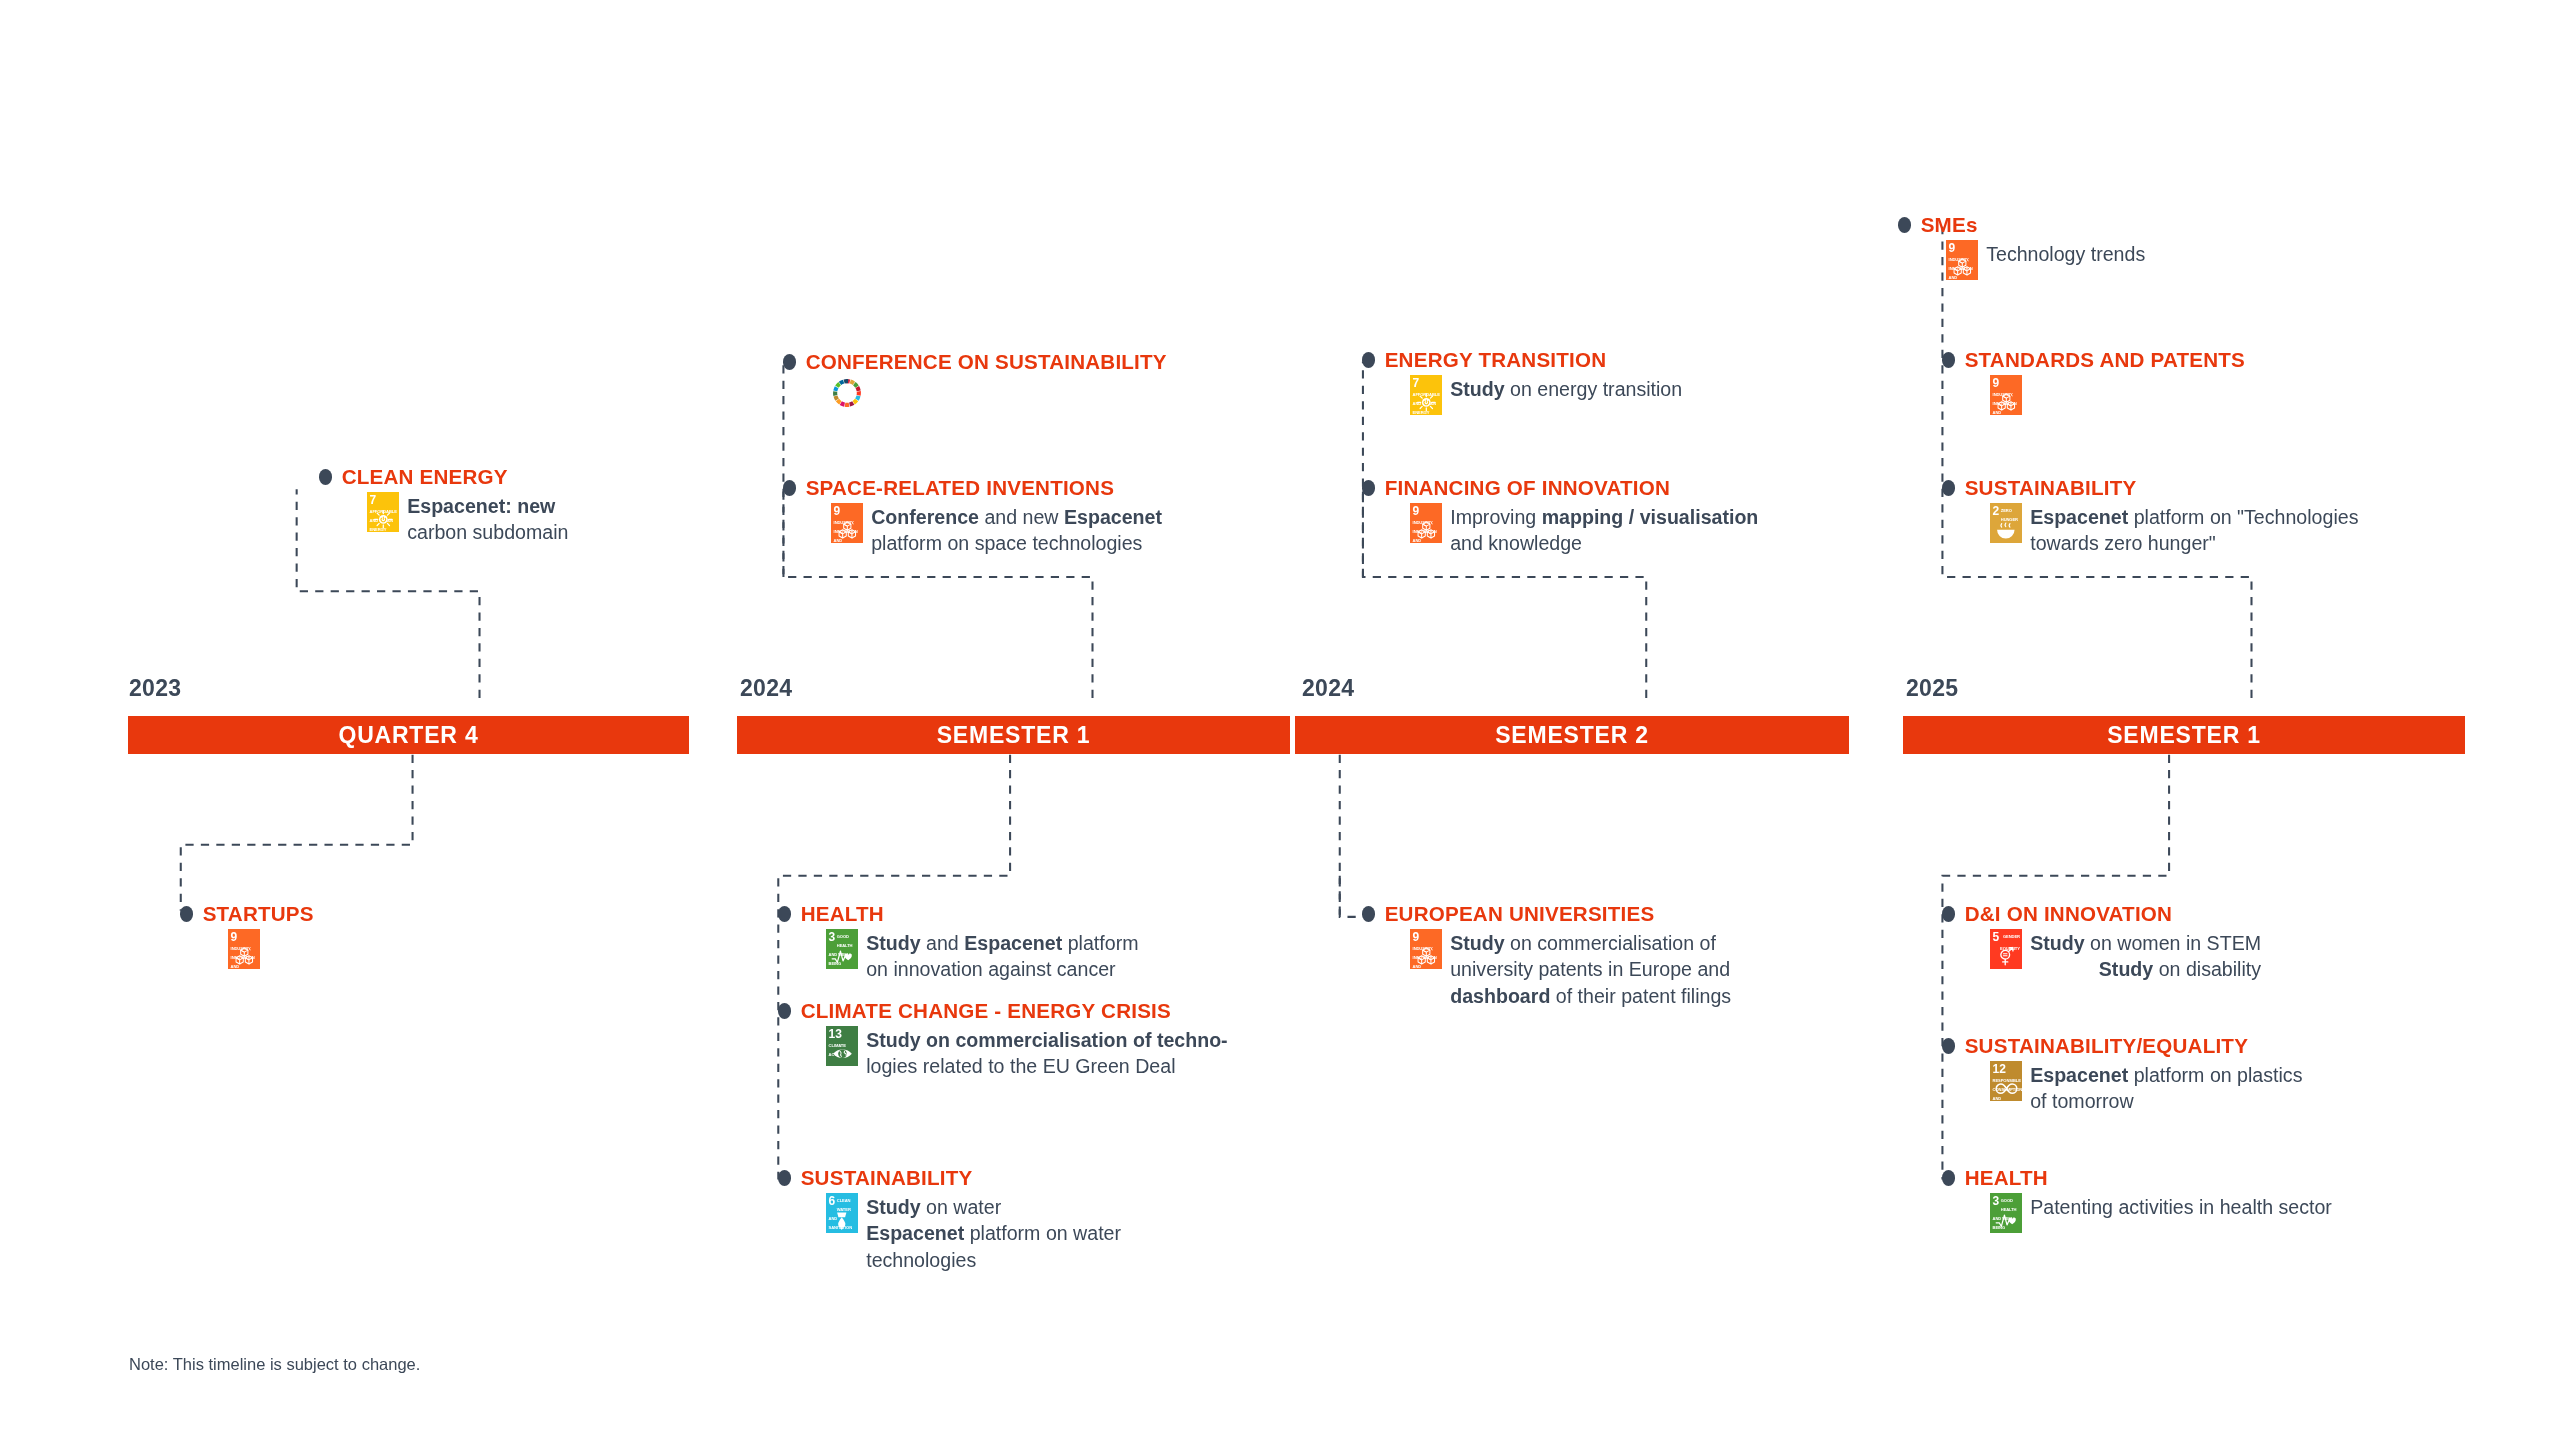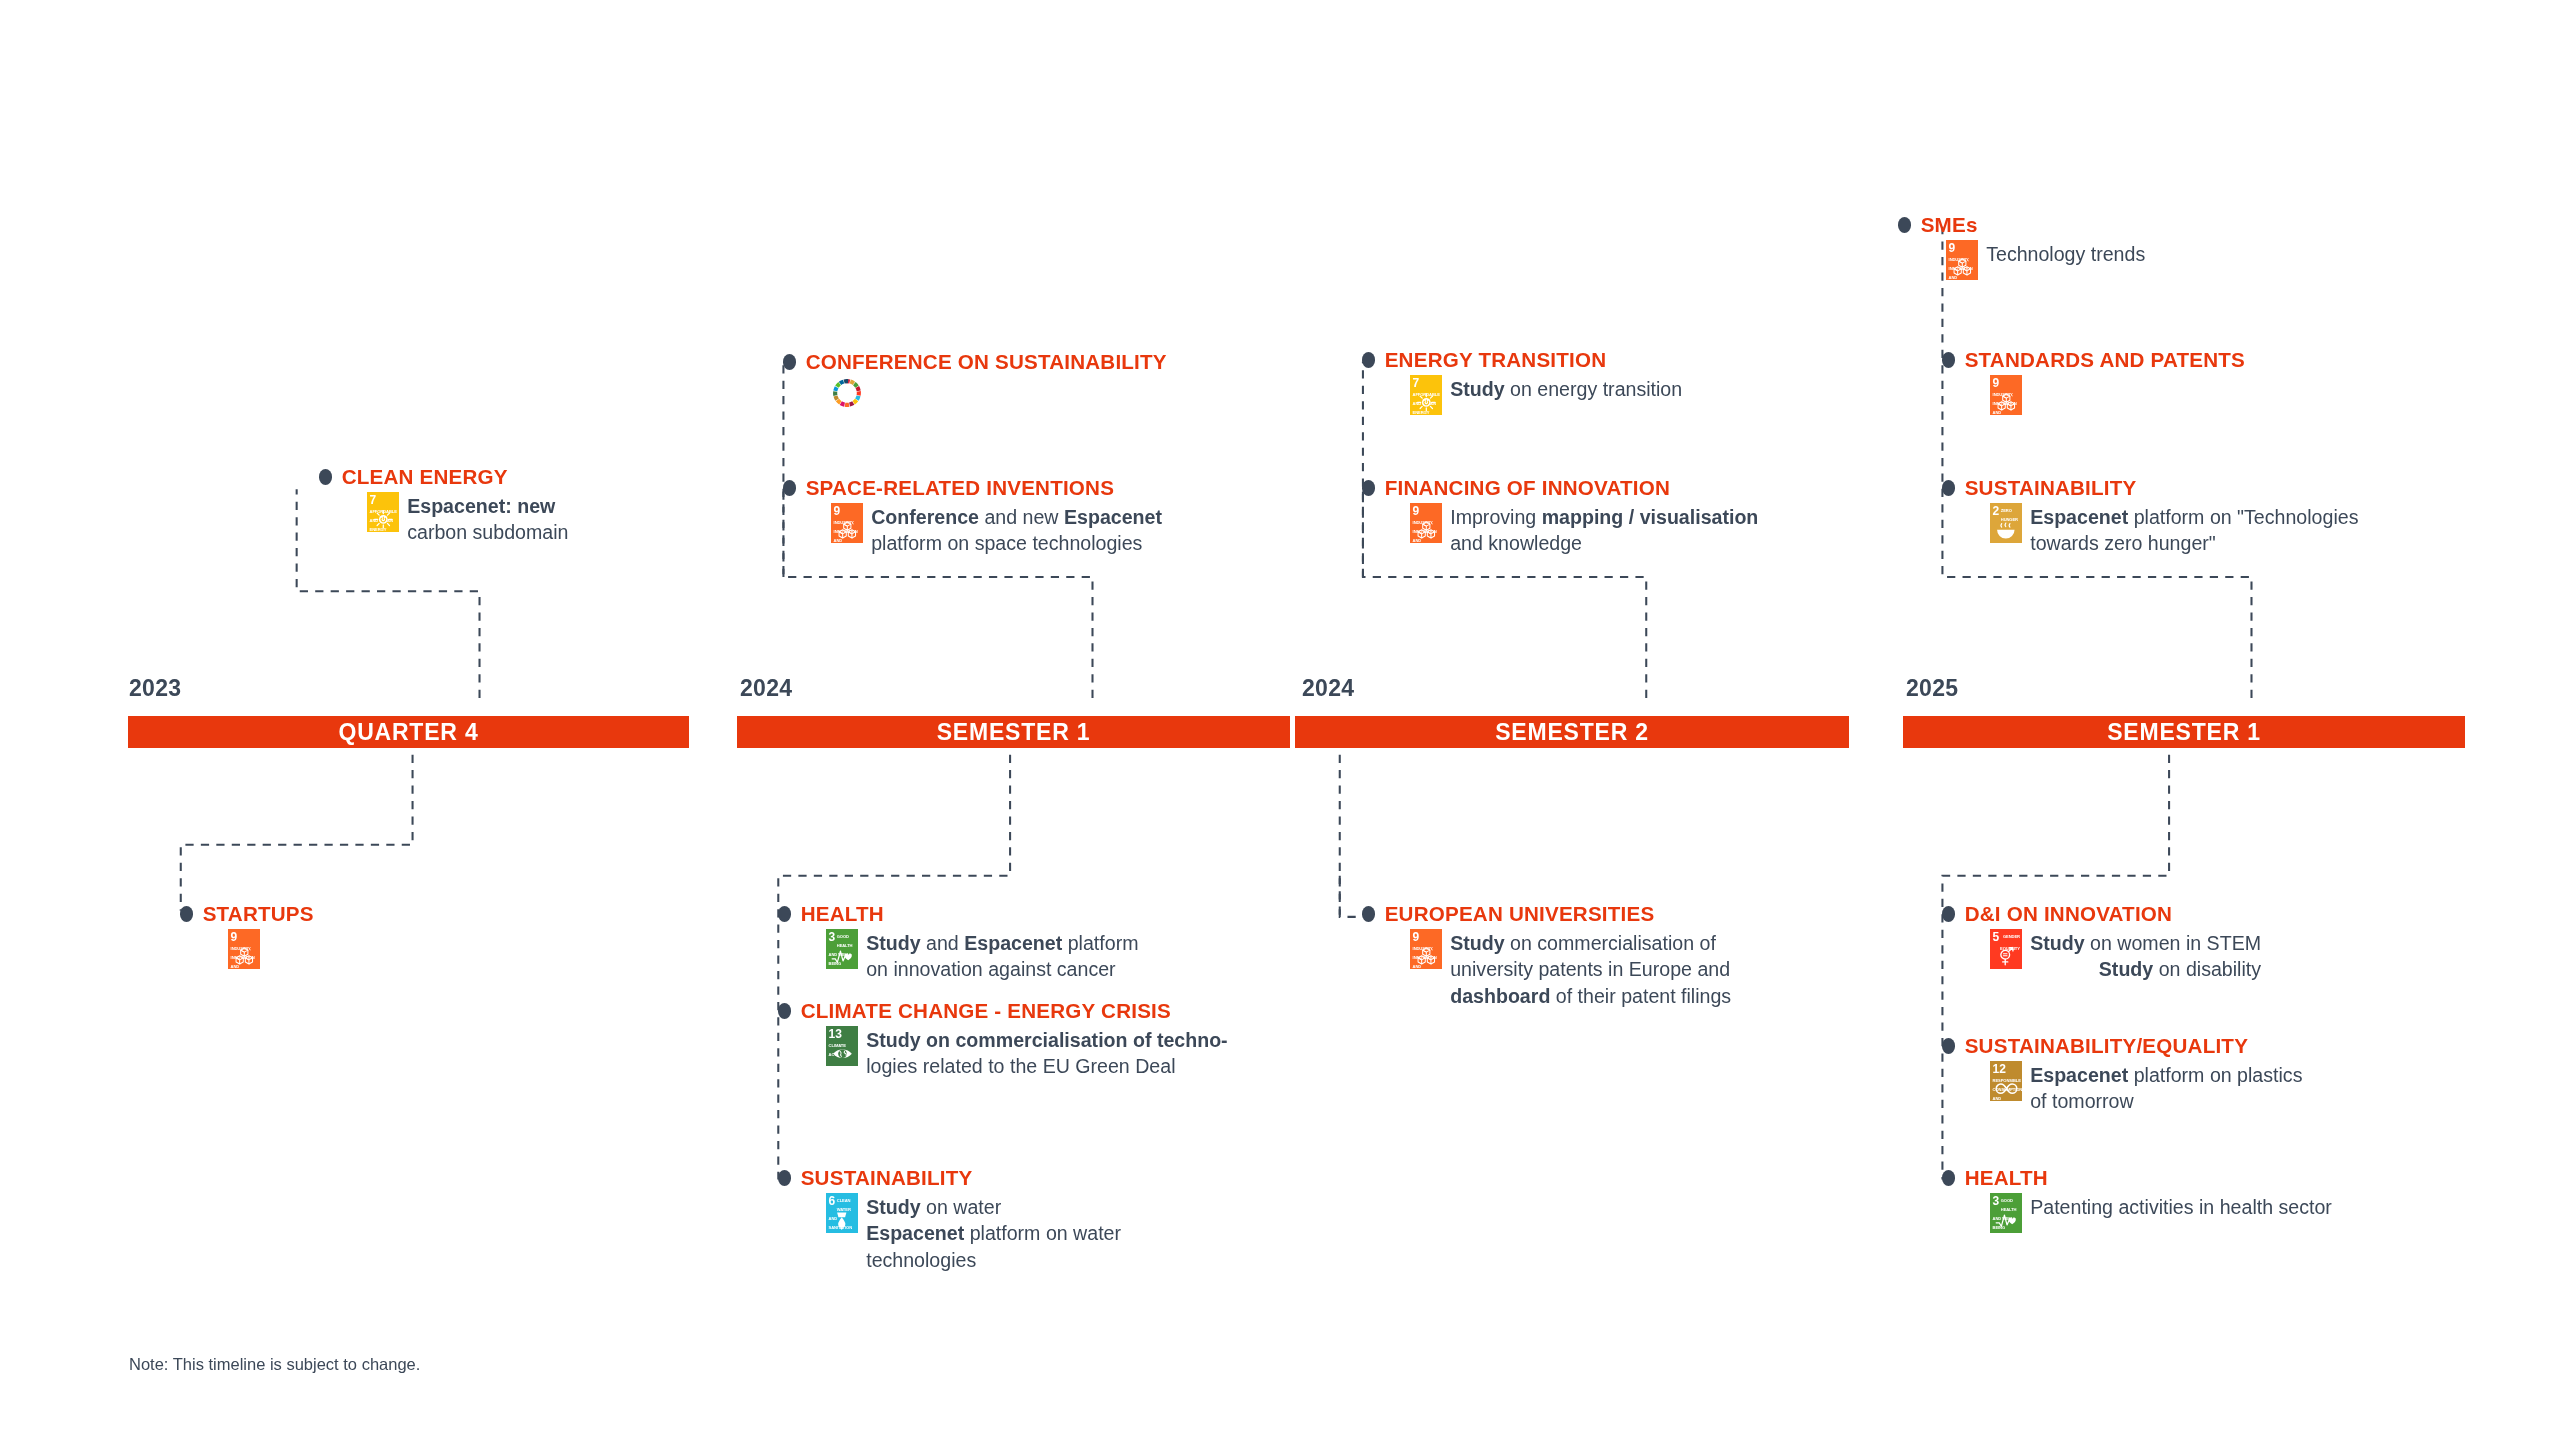--- a/index.html
+++ b/index.html
@@ -11,21 +11,21 @@
   }
   #stage { position: relative; width: 2577px; height: 1449px; }
 
   
   #wires { position: absolute; inset: 0; width: 2577px; height: 1449px; pointer-events: none; }
   #wires path { fill: none; stroke: #3c4858; stroke-width: 4; stroke-dasharray: 16 14; }
 
   
   .bar {
     position: absolute;
-    height: 32px;
+    height: 38px;
     background: #E8380D;
     display: flex; align-items: center; justify-content: center;
   }
   .bar-label {
     color: #ffffff;
     font-size: 23px;
     font-weight: bold;
     letter-spacing: 0.8px;
     line-height: 1;
   }

